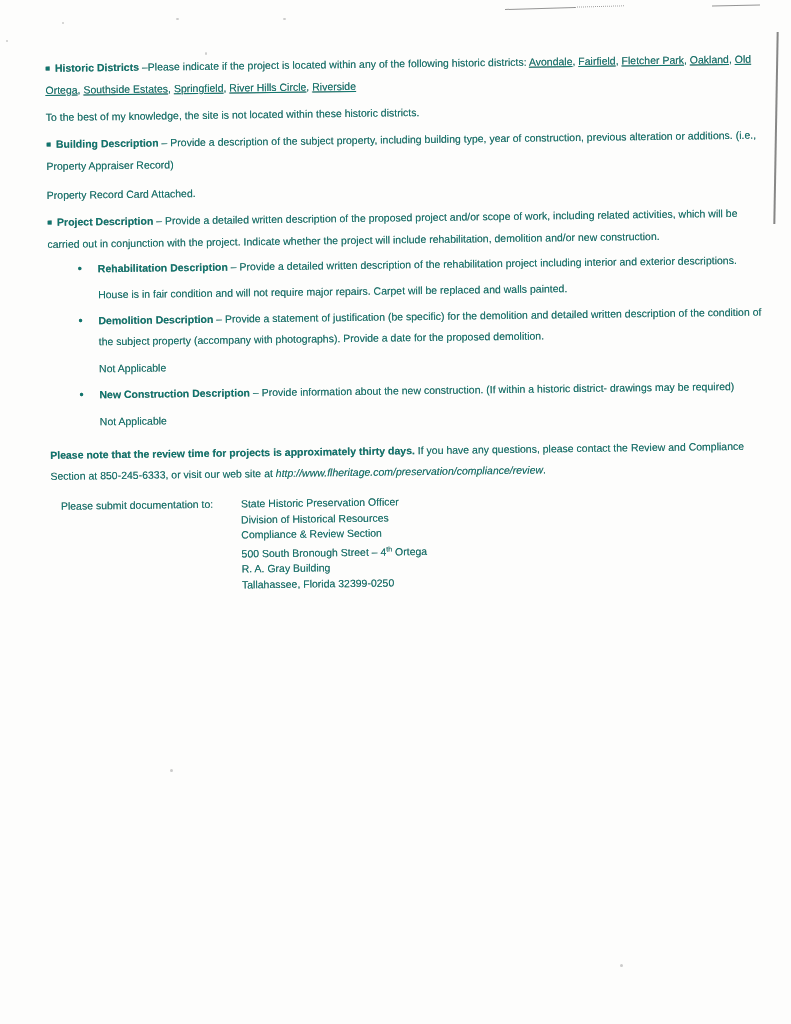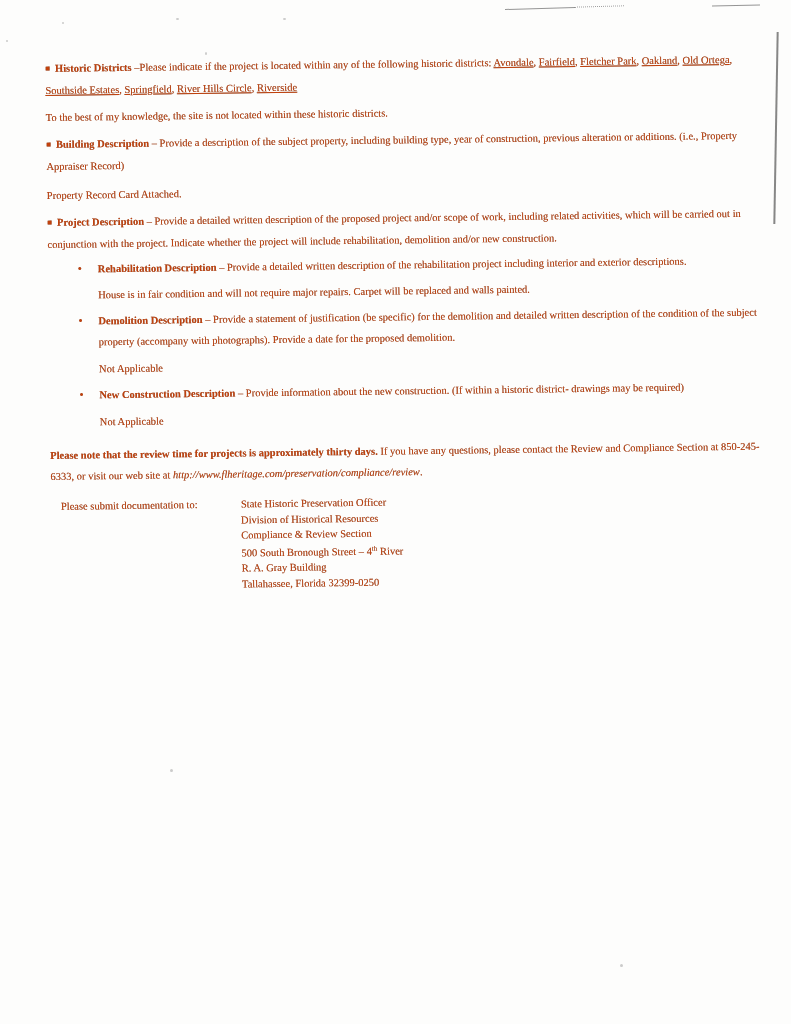--- a/index.html
+++ b/index.html
@@ -5,22 +5,22 @@
   html, body {
     margin: 0;
     padding: 0;
     background: #fdfdfc;
   }
   .page {
     position: relative;
     width: 791px;
     height: 1024px;
     background: #fdfdfc;
-    font-family: Liberation Serif, serif;
-    color: #c2410c;
+    font-family: Liberation Sans, sans-serif;
+    color: #0f766e;
     overflow: hidden;
   }
   .content {
     position: absolute;
     left: 45px;
     top: 58px;
     width: 722px;
     transform: rotate(-0.75deg);
     transform-origin: 0 0;
     font-size: 10.5px;
@@ -132,20 +132,20 @@
     <p class="bullet-response mb12">Not Applicable</p>
 
     <p class="mb12"><b>Please note that the review time for projects is approximately thirty days.</b><span>  If you have any questions, please contact the Review and Compliance Section at 850-245-6333, or visit our web site at </span><span class="it">http://www.flheritage.com/preservation/compliance/review</span><span>.</span></p>
 
     <div class="submit-row">
       <div class="submit-label">Please submit documentation to:</div>
       <div class="address-block">
         <div>State Historic Preservation Officer</div>
         <div>Division of Historical Resources</div>
         <div>Compliance &amp; Review Section</div>
-        <div><span>500 South Bronough Street – 4</span><sup>th</sup><span> River</span></div>
+        <div><span>500 South Bronough Street – 4</span><sup>th</sup><span> Ortega</span></div>
         <div>R. A. Gray Building</div>
         <div>Tallahassee, Florida 32399-0250</div>
       </div>
     </div>
 
   </div>
 </div>
 
 </body></html>

